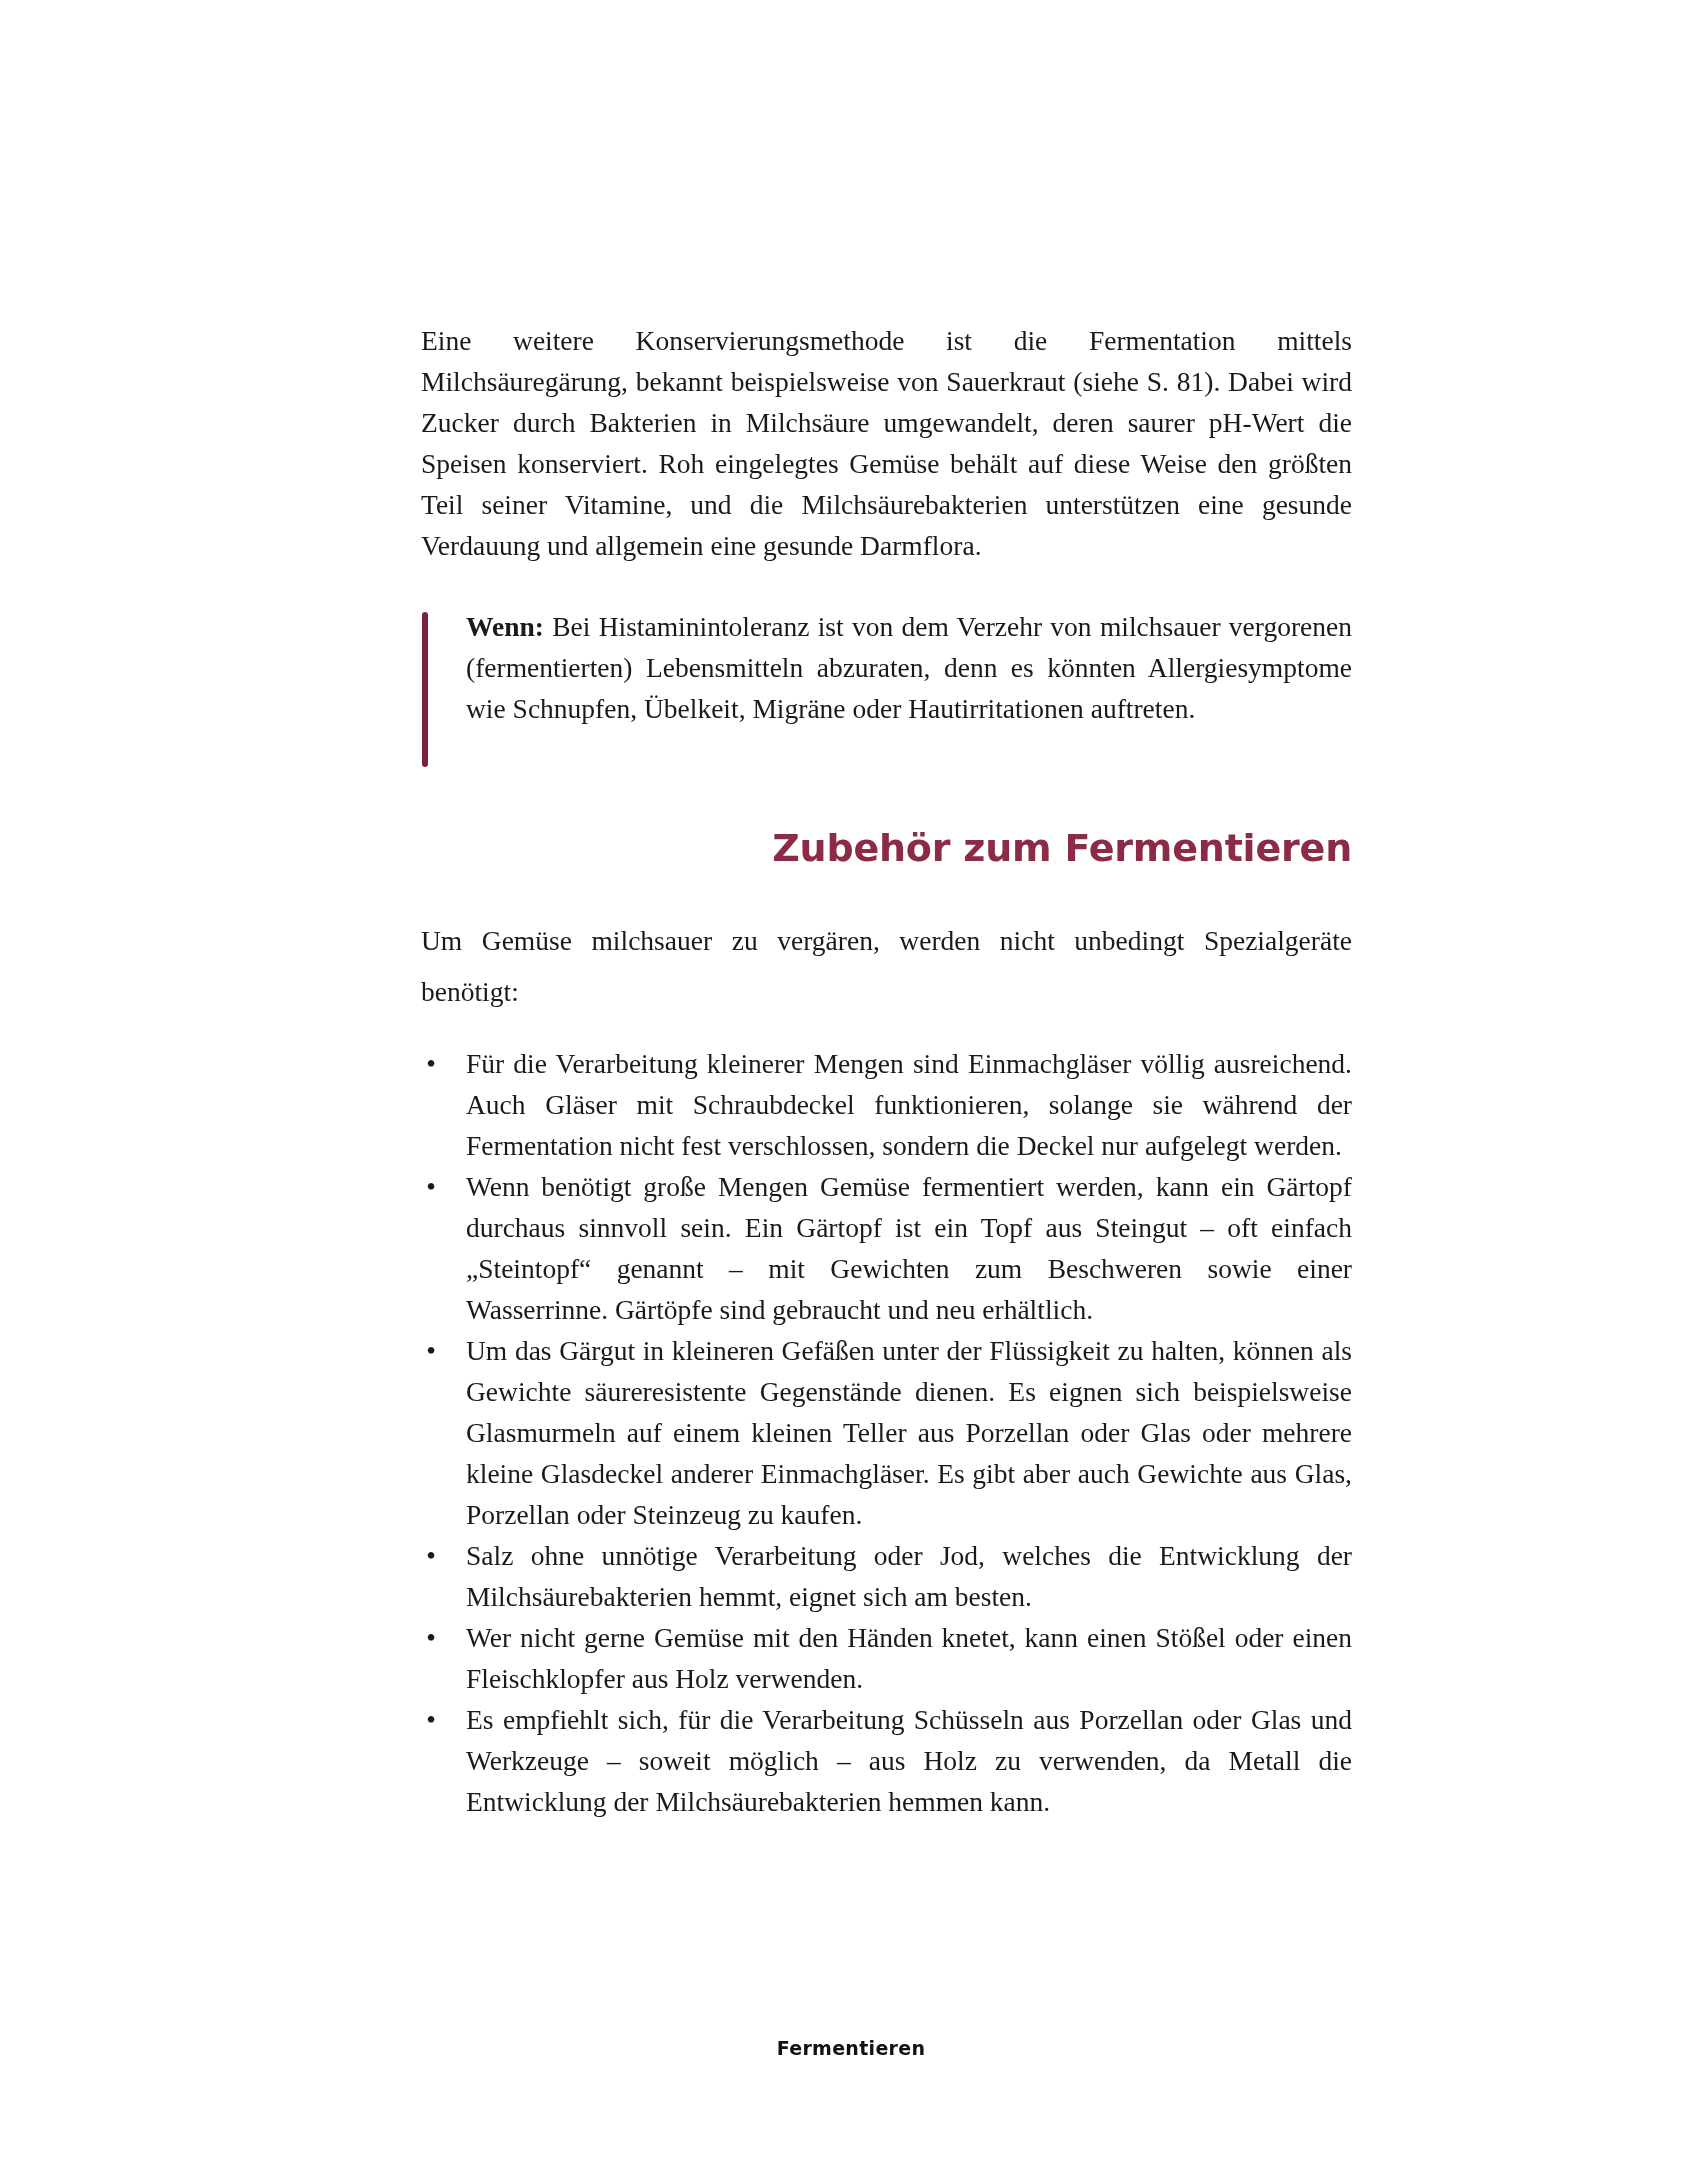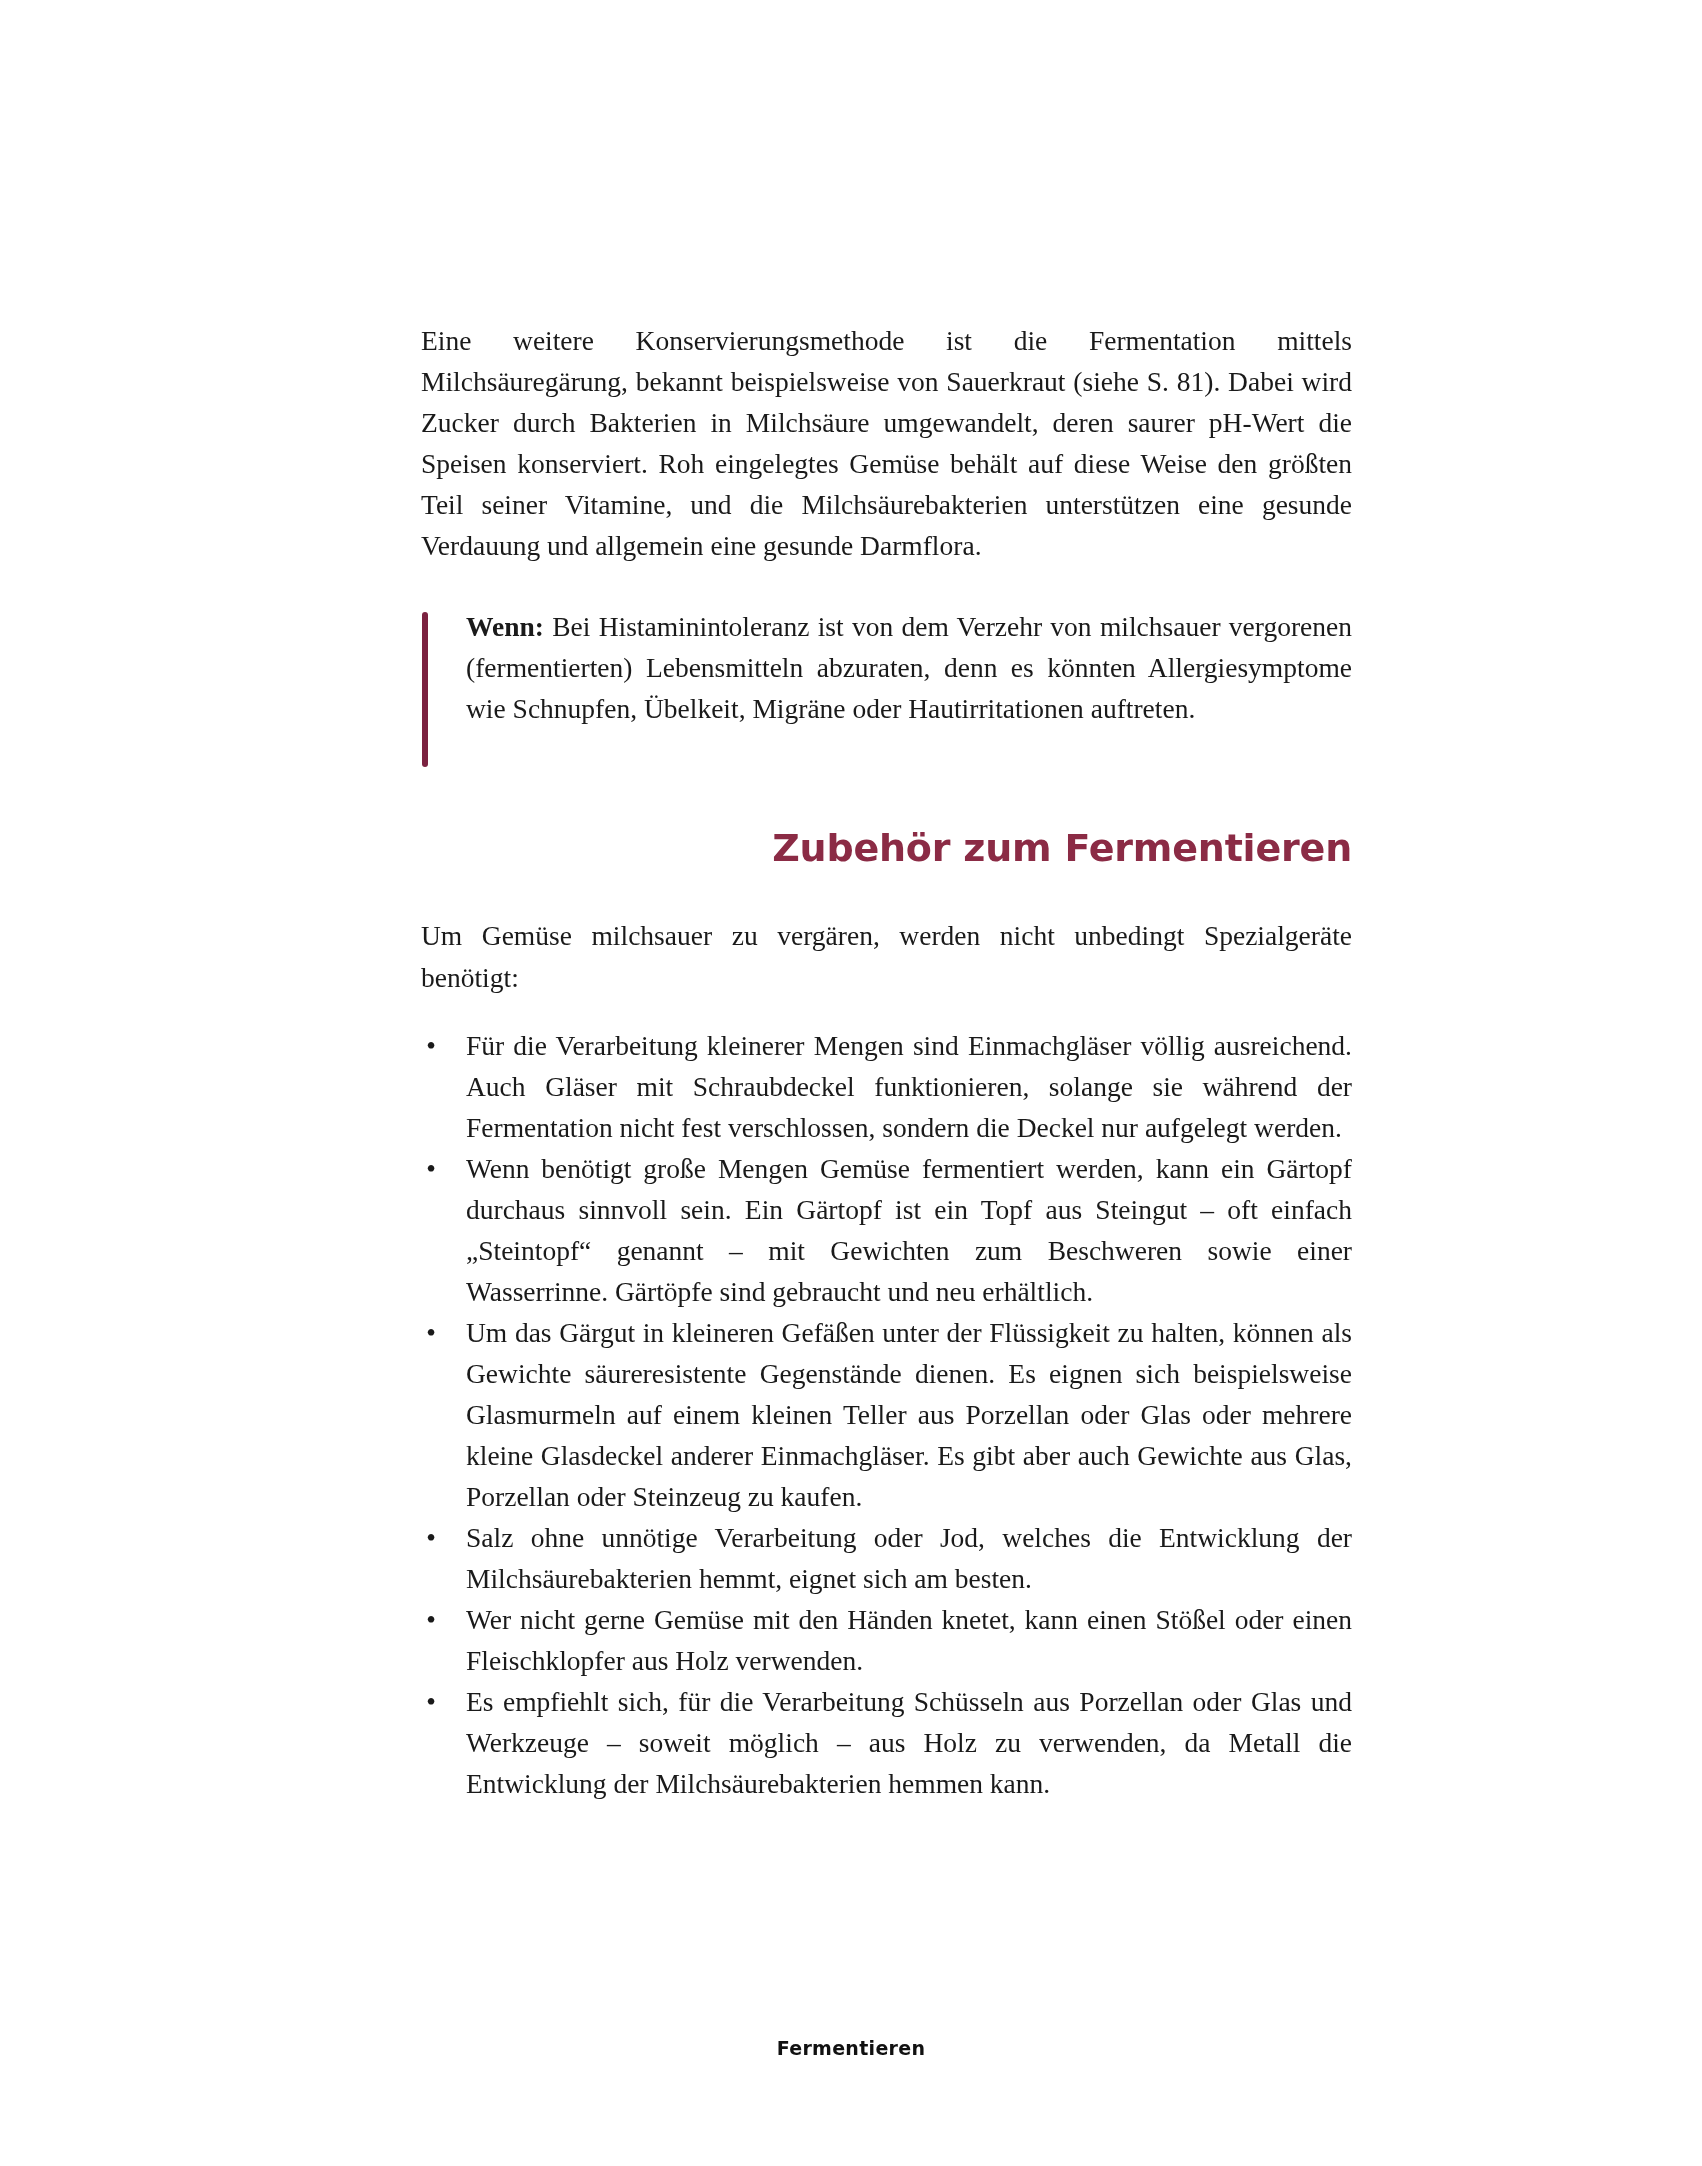--- a/index.html
+++ b/index.html
@@ -80,21 +80,21 @@
     line-height: 44px;
     letter-spacing: -0.2px;
     color: #8B2B45;
     text-align: right;
   }
 
   p.intro-par {
     margin: 0;
     padding-top: 45px;
     font-size: 27.5px;
-    line-height: 42px;
+    line-height: 51px;
     text-align: justify;
     color: #1a1a1a;
   }
 
   
   ul.tool-list {
     margin: 0;
     padding: 26px 0 0 0;
     list-style: none;
   }

